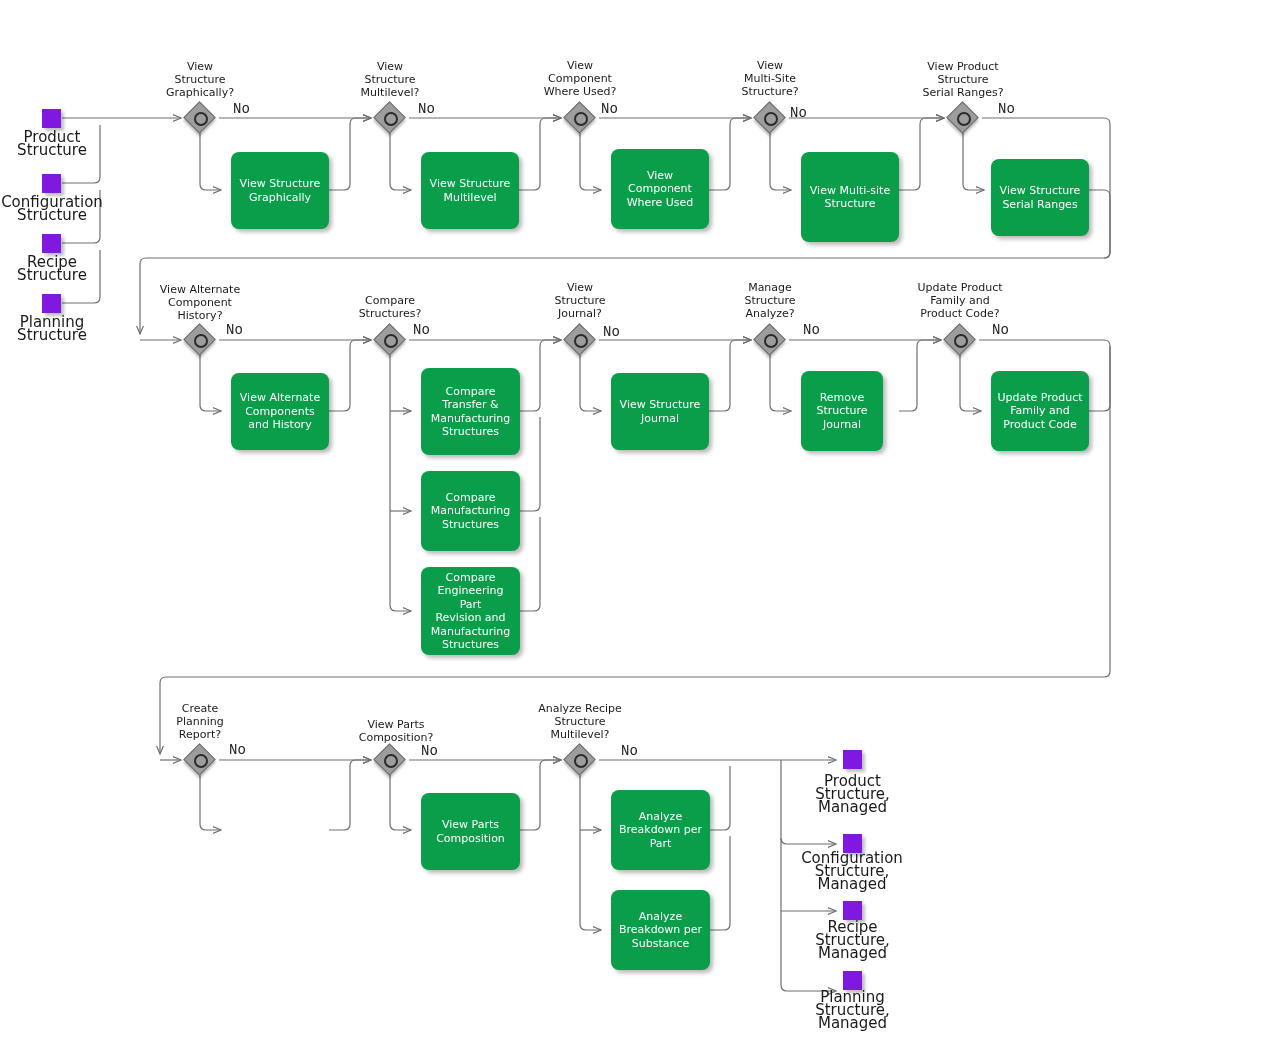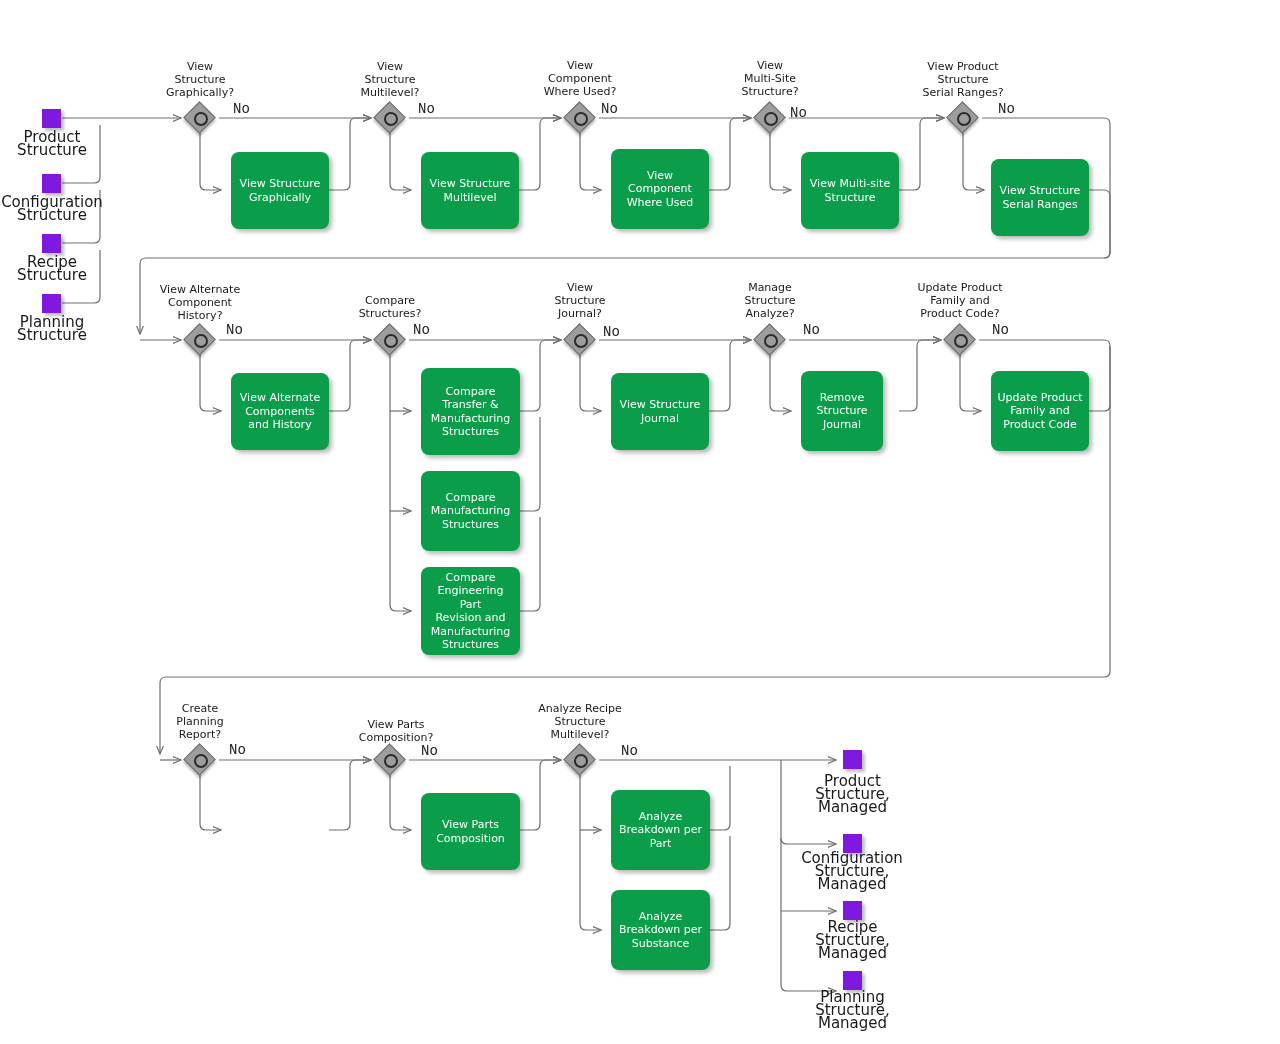--- a/index.html
+++ b/index.html
@@ -221,21 +221,21 @@
 Serial Ranges?</div>
   <div class="no-label" style="left:998px;top:103px;">No</div>
 
   <div class="task" style="left: 231px; top: 152px; width: 98px; height: 77px; white-space: pre-line;">View Structure
 Graphically</div>
   <div class="task" style="left: 421px; top: 152px; width: 98px; height: 77px; white-space: pre-line;">View Structure
 Multilevel</div>
   <div class="task" style="left: 611px; top: 149px; width: 98px; height: 80px; white-space: pre-line;">View
 Component
 Where Used</div>
-  <div class="task" style="left: 801px; top: 152px; width: 98px; height: 77px; white-space: pre-line;">View Multi-site
+  <div class="task" style="left: 801px; top: 152px; width: 98px; height: 90px; white-space: pre-line;">View Multi-site
 Structure</div>
   <div class="task" style="left: 991px; top: 159px; width: 98px; height: 77px; white-space: pre-line;">View Structure
 Serial Ranges</div>
 
   <div class="gw" style="left:185px;top:325px;">
     <div class="dia"></div>
     <div class="ring"></div>
   </div>
   <div class="gw-label" style="left: 135px; top: 283px; width: 130px; white-space: pre-line;">View Alternate
 Component

